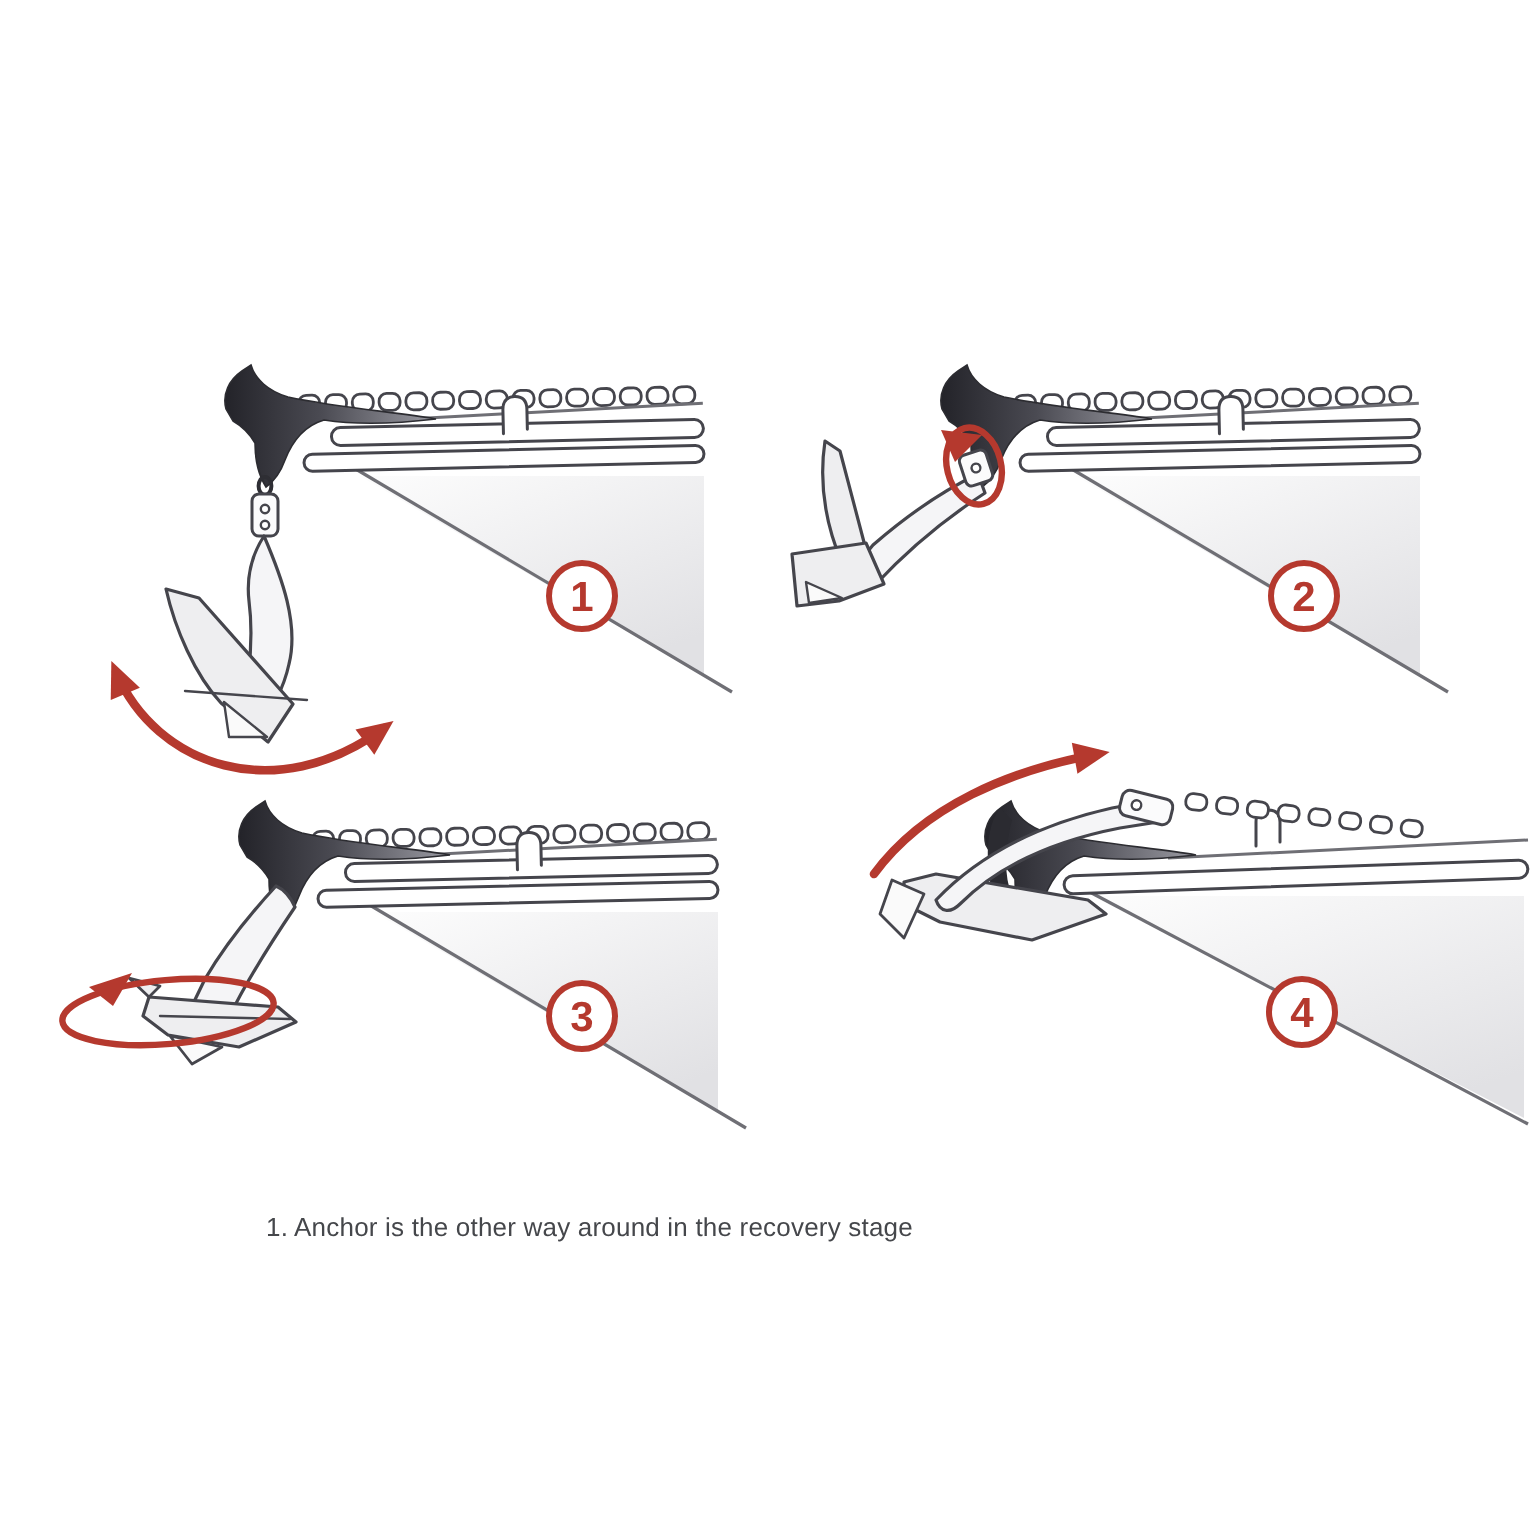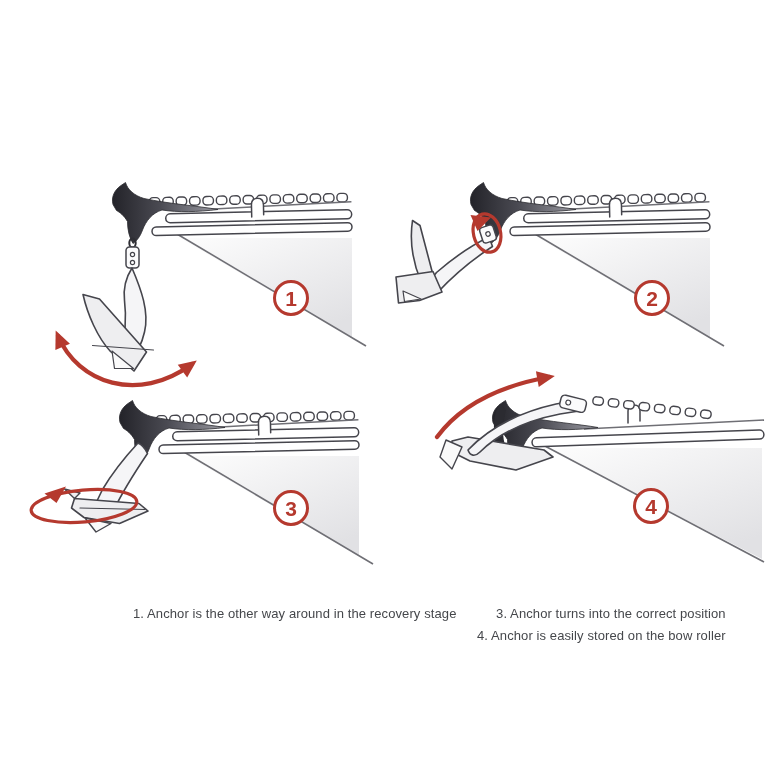--- a/index.html
+++ b/index.html
@@ -1,21 +1,21 @@
 <!DOCTYPE html>
 <html><head>
 <meta charset="utf-8">
 <style>
   html,body{margin:0;padding:0;background:#ffffff;}
   .canvas{
     position:relative;width:768px;height:768px;background:#ffffff;overflow:hidden;
     font-family:"Liberation Sans",sans-serif;
   }
   .canvas svg{position:absolute;left:0;top:0;}
-  .captions{position:absolute;top:603px;font-size:13px;line-height:22px;color:#45474b;letter-spacing:.1px;text-align:right;}
+  .captions{position:absolute;top:603px;font-size:13px;line-height:22px;color:#45474b;letter-spacing:.1px;}
   .captions.left{left:133px;}
   .captions.right{left:477px;}
   .badge-num{fill:#b5392e;font-family:"Liberation Sans",sans-serif;font-size:21px;font-weight:bold;text-anchor:middle;}
   .outl{stroke:#45454c;stroke-linejoin:round;stroke-linecap:round;}
   .white{fill:#f5f5f7;}
   .red-stroke{stroke:#b5392e;fill:none;stroke-linecap:round;}
   .hairline{stroke:#6f6f75;fill:none;}
 </style>
 </head>
 <body>
@@ -167,17 +167,13 @@
       <g>
         <circle cx="651" cy="506" r="16.5" fill="#ffffff" stroke="#b5392e" stroke-width="3"></circle>
         <text x="651" y="513.5" class="badge-num">4</text>
       </g>
     </g>
   </svg>
 
   <div class="captions left">
     <div>1. Anchor is the other way around in the recovery stage</div>
   </div>
-  <div class="captions right">
-    <div>3. Anchor turns into the correct position</div>
-    <div>4. Anchor is easily stored on the bow roller</div>
-  </div>
 </div>
 
 </body></html>

